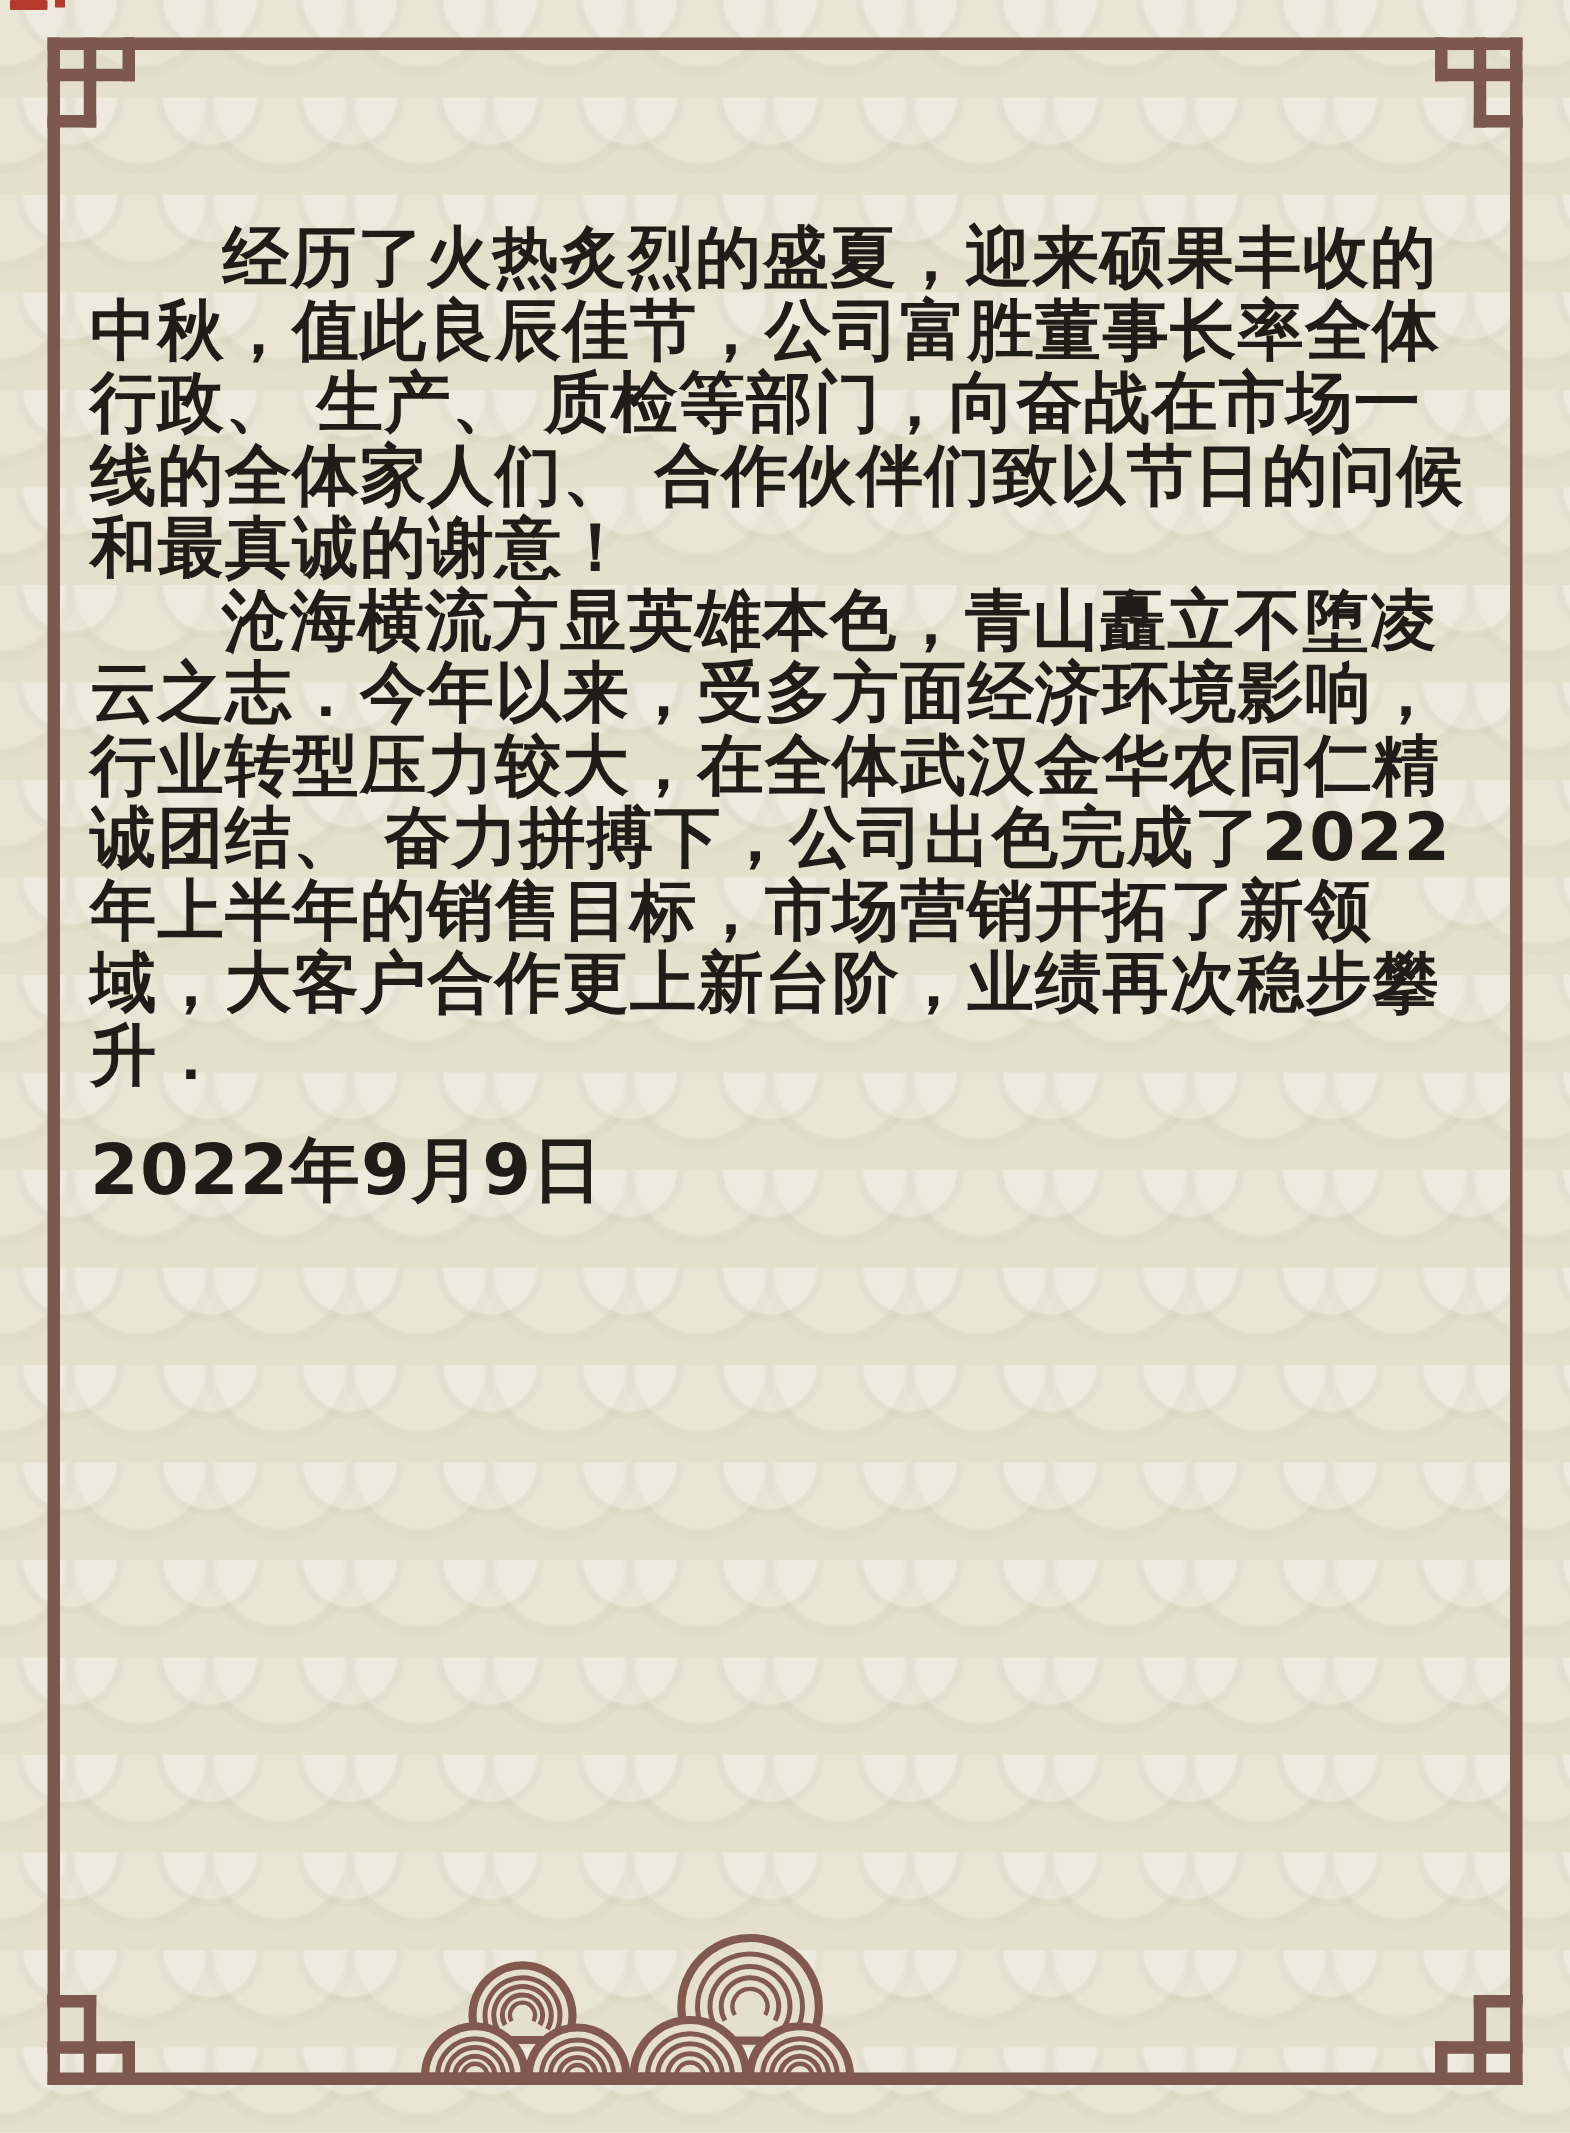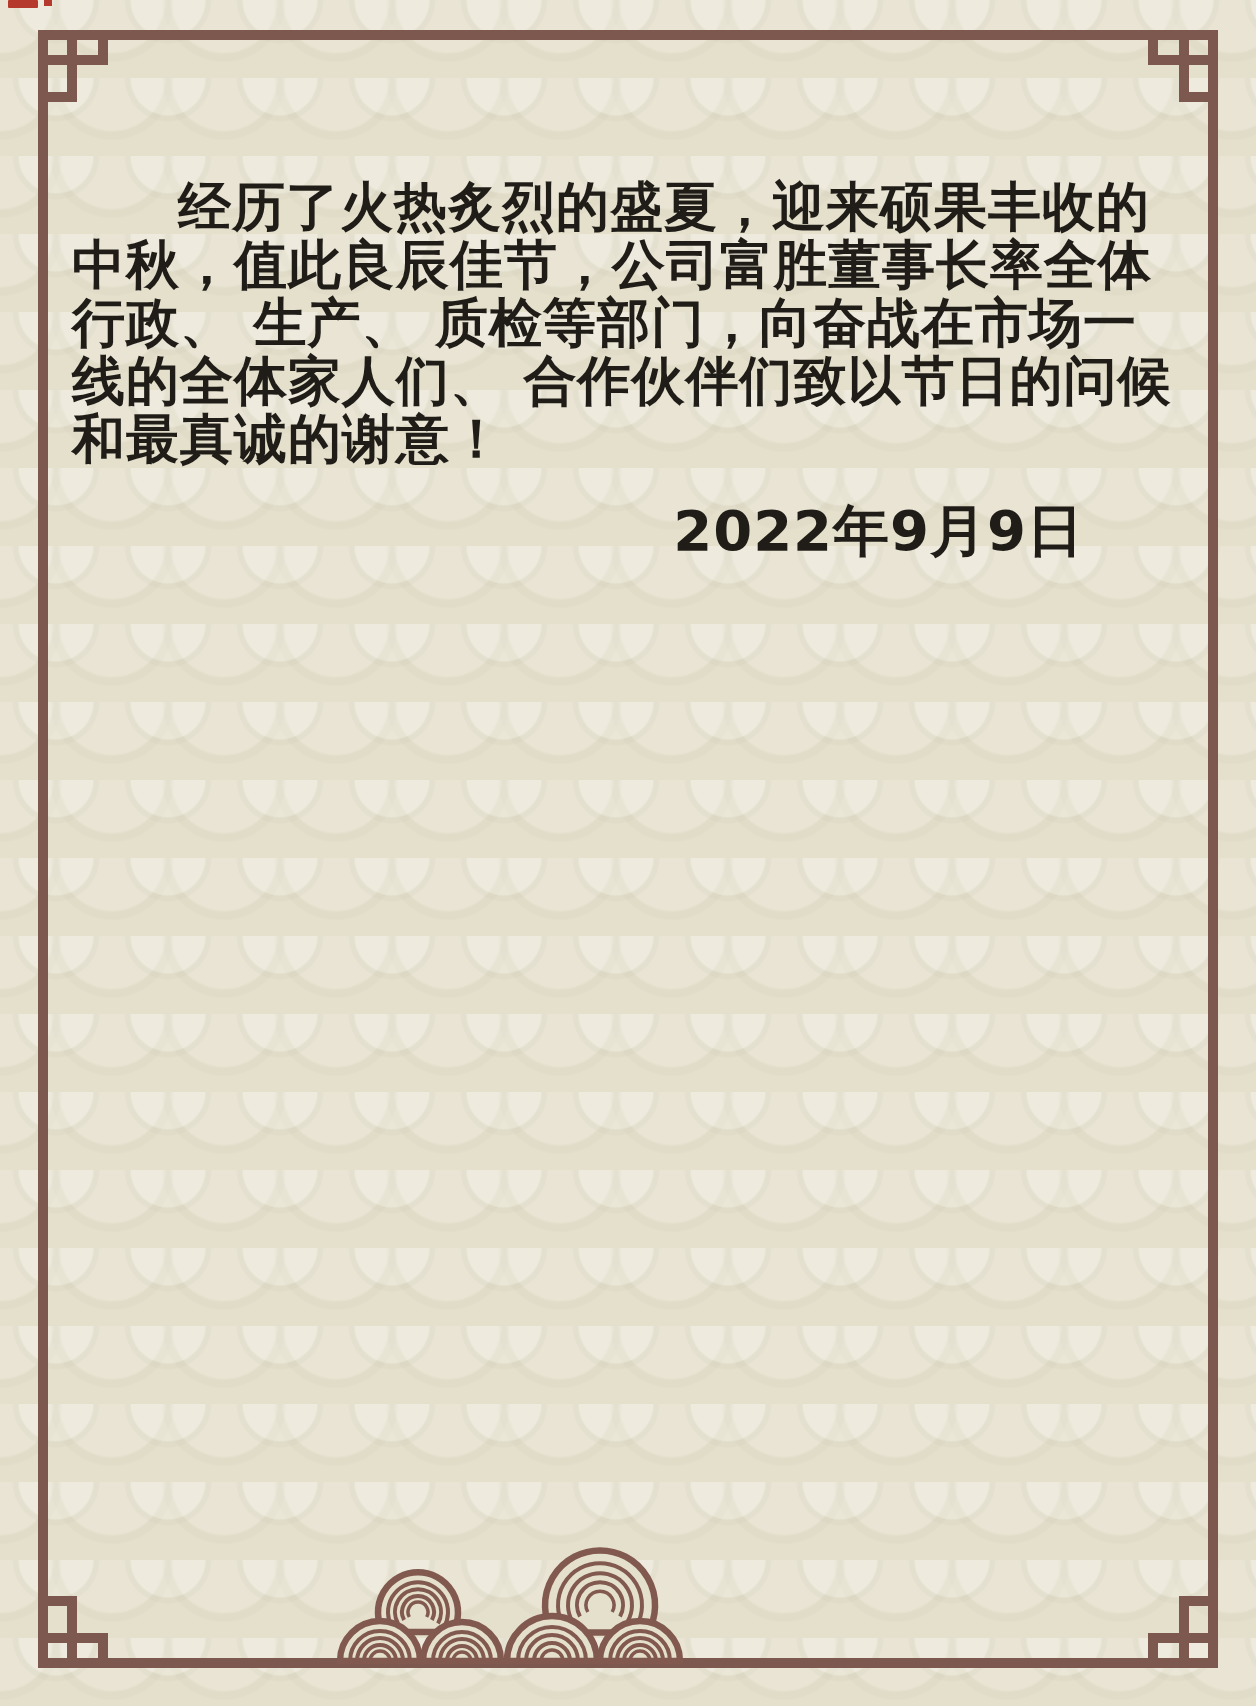--- a/index.html
+++ b/index.html
@@ -22,21 +22,21 @@
     position:absolute;
     left:72px;top:178px;width:1104px;
     color:#201d18;
     font-size:53px;line-height:58px;font-weight:700;
     letter-spacing:1px;
     text-align:left;
   }
   .content p{margin:0;text-indent:2em;word-break:break-all;}
   .date-line{
     margin-top:34px;
-    text-align:right;
+    text-align:left;
     padding-right:92px;
     font-size:56px;
   }
   .red-artifact{
     position:absolute;left:8px;top:0;width:30px;height:8px;
     background:#b5392c;border-radius:1px;
   }
   .red-artifact2{
     position:absolute;left:44px;top:0;width:8px;height:6px;
     background:#b5392c;
@@ -120,16 +120,17 @@
         <path d="M 630 1661 A 10 10 0 0 1 650 1661" stroke-width="3.5"></path>
       </g>
     </g>
   </svg>
 
   <div class="red-artifact"></div>
   <div class="red-artifact2"></div>
 
   <div class="content">
     <p>经历了火热炙烈的盛夏，迎来硕果丰收的中秋，值此良辰佳节，公司富胜董事长率全体行政、 生产、 质检等部门，向奋战在市场一线的全体家人们、 合作伙伴们致以节日的问候和最真诚的谢意！</p>
+    <p>沧海横流方显英雄本色，青山矗立不堕凌云之志．今年以来，受多方面经济环境影响，行业转型压力较大，在全体武汉金华农同仁精诚团结、 奋力拼搏下，公司出色完成了2022年上半年的销售目标，市场营销开拓了新领域，大客户合作更上新台阶，业绩再次稳步攀升．</p>
     <div class="date-line">2022年9月9日</div>
   </div>
 
 </div>
 
 </body></html>

